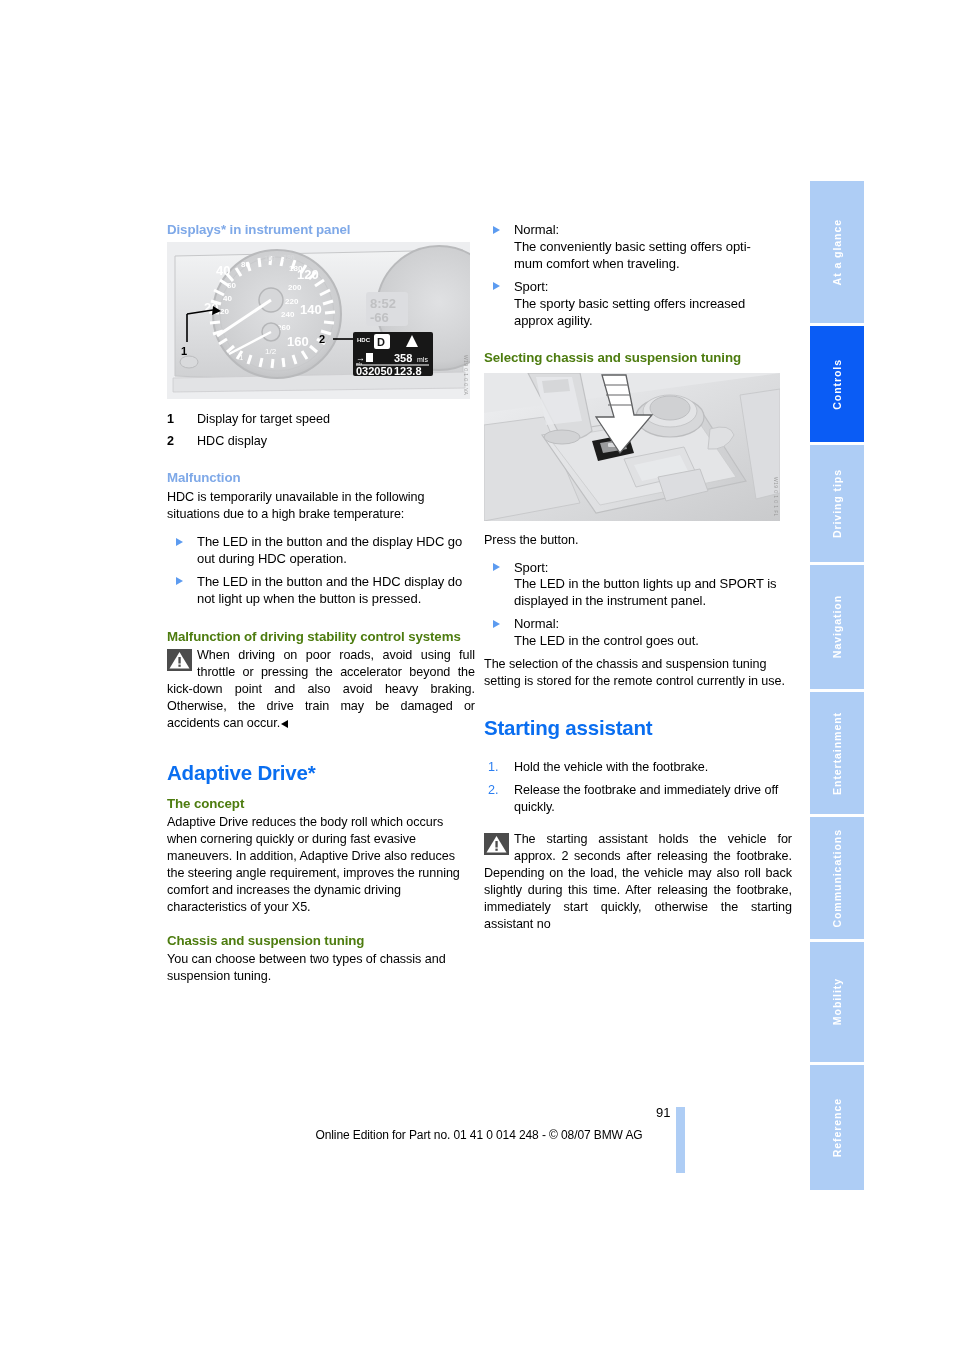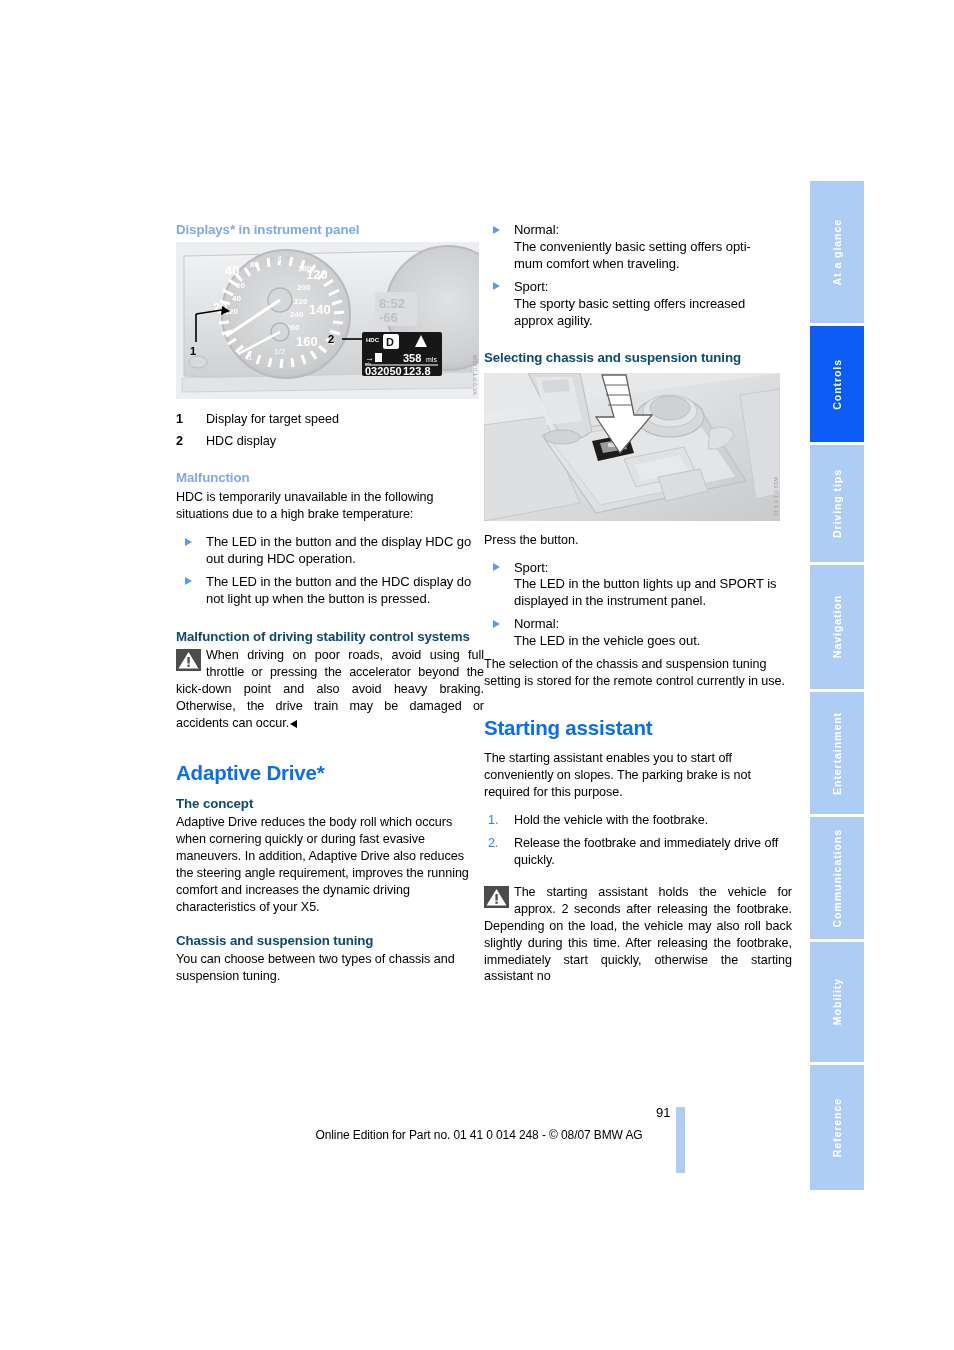--- a/index.html
+++ b/index.html
@@ -22,37 +22,37 @@
     width: 954px; height: 1350px;
     background: #ffffff;
   }
 
   
   .col {
     position: absolute;
     top: 222px;
     width: 308px;
   }
-  .col-left  { left: 167px; margin-left: 9px; }
+  .col-left  { left: 167px; }
   .col-right { left: 484px; }
 
   
   h1.h-major {
     font-size: 20.5px;
     line-height: 1.15;
     font-weight: bold;
     color: #0a6ef0;
     margin: 0 0 11px 0;
     letter-spacing: -0.2px;
   }
   h2.h-sub {
     font-size: 13.3px;
     line-height: 1.22;
     font-weight: bold;
-    color: #0c4a6e;
+    color: #4d7c0f;
     margin: 0 0 2px 0;
     letter-spacing: -0.1px;
   }
   h3.h-light {
     font-size: 13.3px;
     line-height: 1.22;
     font-weight: bold;
     color: #7fa9e8;
     margin: 0 0 3px 0;
     letter-spacing: -0.1px;
@@ -491,30 +491,29 @@
 
     <div class="tri-item">
       <span class="tri"></span>
       <span>Sport:</span><br>
       <span>The LED in the button lights up and SPORT is displayed in the instrument panel.</span>
     </div>
 
     <div class="tri-item">
       <span class="tri"></span>
       <span>Normal:</span><br>
-      <span>The LED in the vehicle goes out.</span>
+      <span>The LED in the control goes out.</span>
     </div>
 
     <p class="body">The selection of the chassis and suspension tuning setting is stored for the remote control currently in use.</p>
 
     <div class="gap-l"></div>
 
     <h1 class="h-major">Starting assistant</h1>
 
-    <p class="body">The starting assistant enables you to start off conveniently on slopes. The parking brake is not required for this purpose.</p>
 
     <div class="gap-s"></div>
 
     <div class="num-item">
       <span class="num">1.</span>
       <span>Hold the vehicle with the footbrake.</span>
     </div>
     <div class="num-item">
       <span class="num">2.</span>
       <span>Release the footbrake and immediately drive off quickly.</span>

